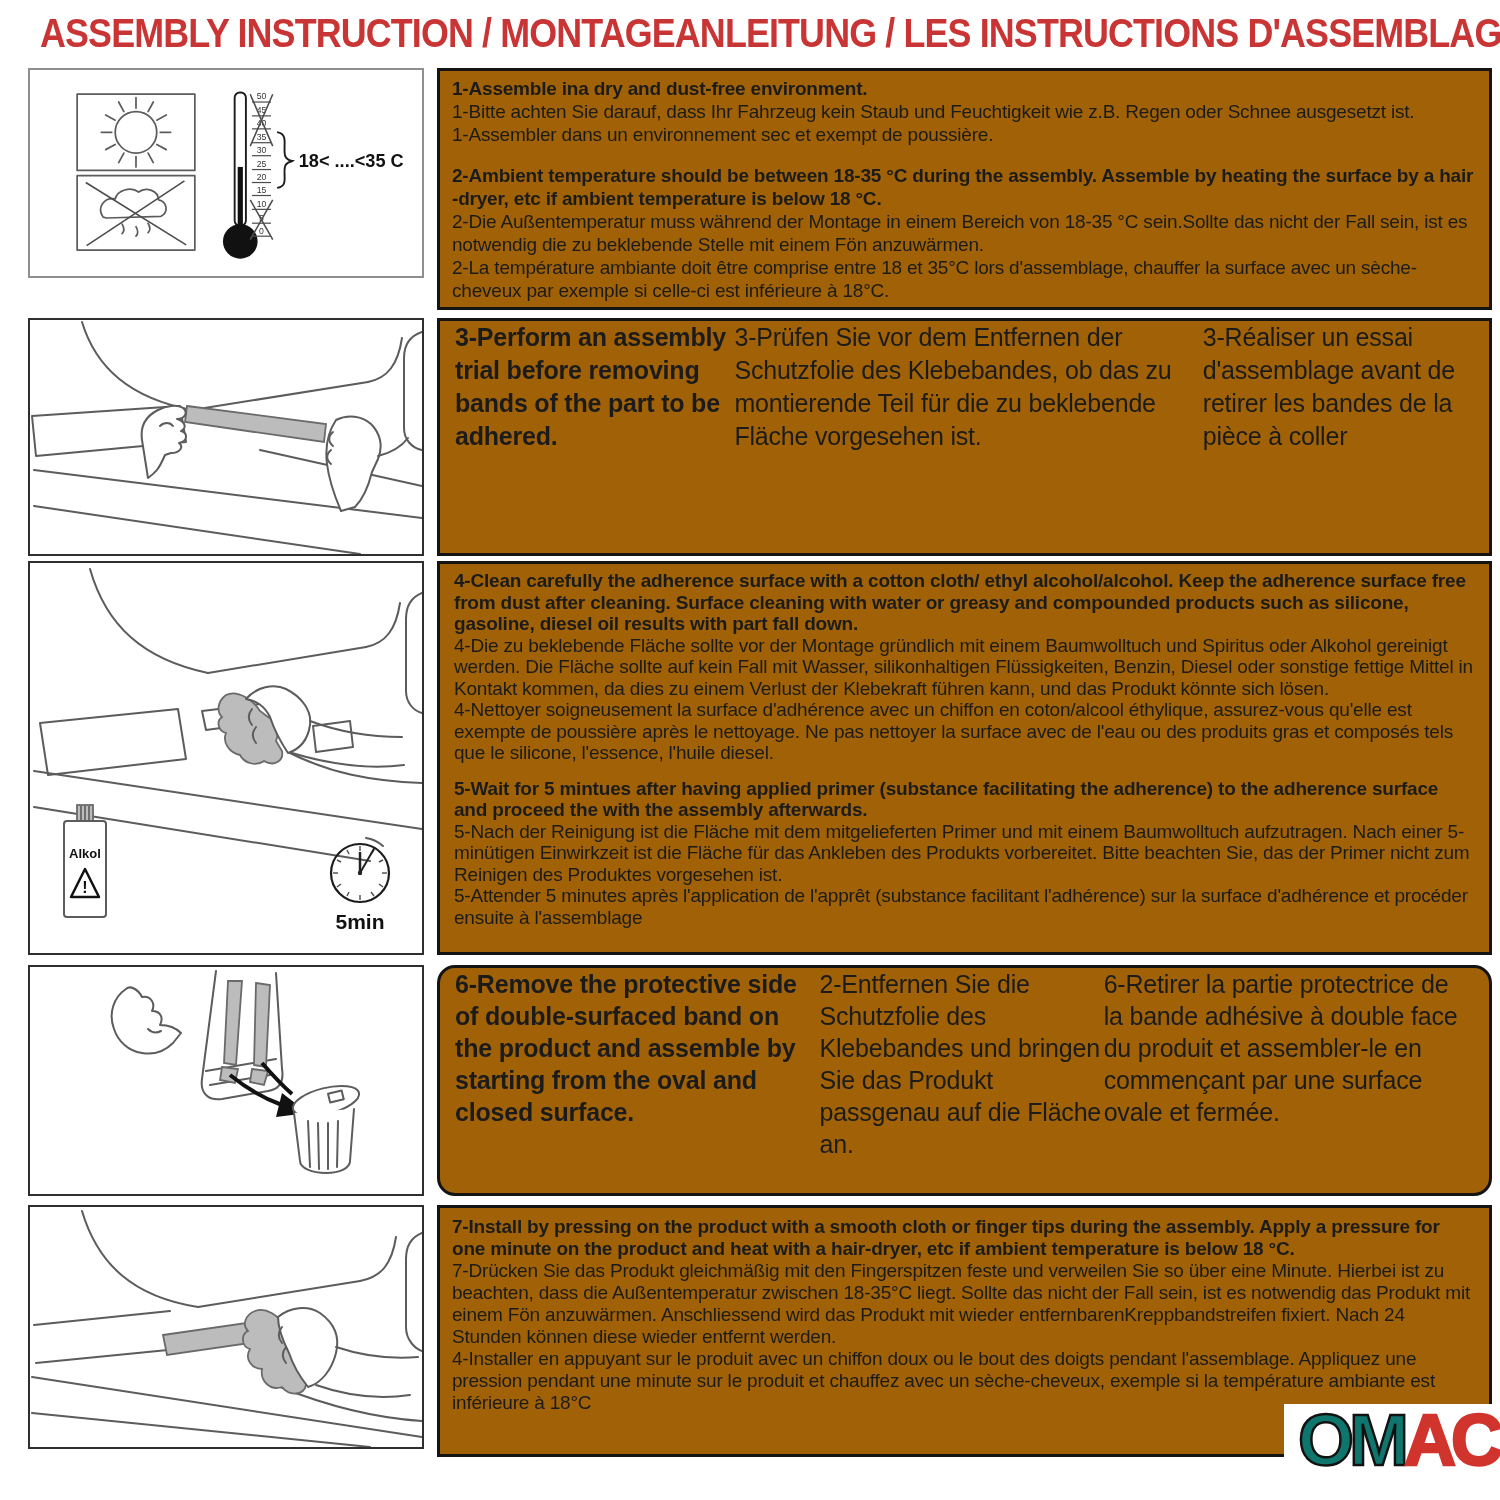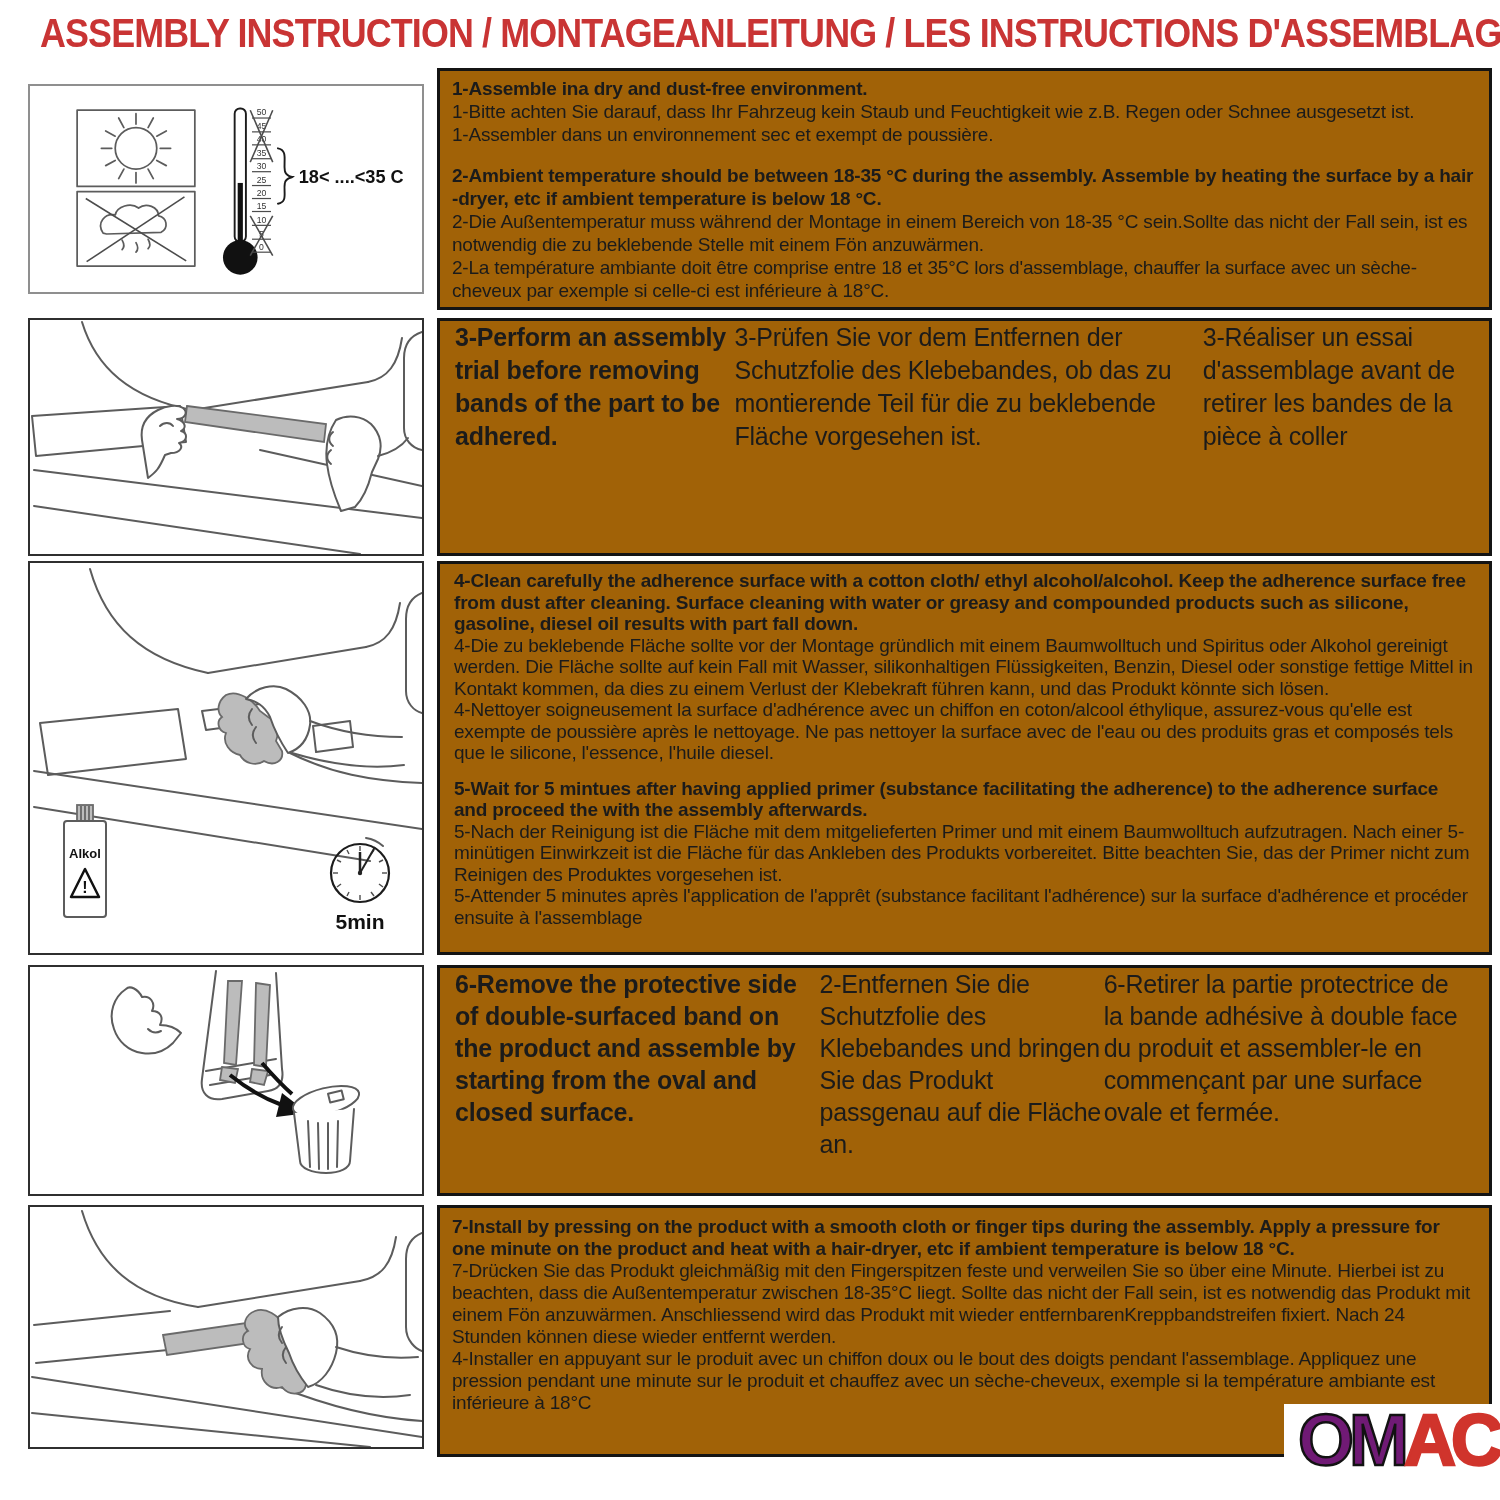--- a/index.html
+++ b/index.html
@@ -28,46 +28,46 @@
   .b{font-weight:bold;}
   
   .t1{padding:6px 12px;font-size:19px;line-height:23px;}
   .t1 .sp{height:18px;}
   .t3{padding:6px 14px;font-size:19px;line-height:21.5px;}
   .t3 .sp{height:14px;}
   .t5{padding:8px 12px;font-size:19px;line-height:22px;}
   
   .big{display:flex;flex-direction:row;justify-content:center;padding:0 15px;}
   .t2{font-size:25px;line-height:33px;}
-  .t4{font-size:25px;line-height:32px;}
+  .t4{font-size:25px;line-height:32px;border-radius:18px;}
   
   .sk{stroke:#5c5c5c;stroke-width:2;fill:none;stroke-linecap:round;stroke-linejoin:round;}
   .skw{stroke:#5c5c5c;stroke-width:2;fill:#ffffff;stroke-linecap:round;stroke-linejoin:round;}
   .gry{fill:#bcbcbc;stroke:#6a6a6a;stroke-width:1.8;}
   .blk{stroke:#1c1c1c;stroke-width:2.2;fill:none;stroke-linecap:round;}
   .tick{stroke:#4c4c4c;stroke-width:1.4;}
   .cross{stroke:#4c4c4c;stroke-width:1.8;}
   .numtxt{font-size:10px;fill:#333;font-family:"Liberation Sans",sans-serif;}
   .lbl{font-size:21px;font-weight:600;fill:#111;font-family:"Liberation Sans",sans-serif;}
   .small-lbl{font-size:13px;font-weight:bold;fill:#111;font-family:"Liberation Sans",sans-serif;}
   .clock-lbl{font-size:21px;font-weight:600;fill:#111;font-family:"Liberation Sans",sans-serif;}
   .logo{
     position:absolute;top:1404px;right:2px;height:72px;background:#ffffff;
     display:flex;align-items:center;justify-content:flex-end;
     padding-left:14px;font-weight:bold;font-size:72px;letter-spacing:-5px;line-height:72px;
   }
-  .logo .lb{color:#701a75;-webkit-text-stroke:2.5px #121212;}
+  .logo .lb{color:#0f766e;-webkit-text-stroke:2.5px #121212;}
   .logo .lr{color:#d0342c;-webkit-text-stroke:2.5px #d0342c;}
 </style>
 </head>
 <body>
 
 <div class="page-title">ASSEMBLY INSTRUCTION / MONTAGEANLEITUNG / LES INSTRUCTIONS D'ASSEMBLAGE</div>
 
-<div class="lbox light" style="top:84px;height:210px;">
+<div class="lbox light" style="top:68px;height:210px;">
   <svg viewBox="0 0 392 238">
 
     <rect x="24" y="28" width="136" height="88" class="skw"></rect>
     <g>
       <circle cx="92" cy="72" r="24" class="sk"></circle>
       <line x1="120" y1="72" x2="132" y2="72" class="sk"></line>
         <line x1="116" y1="86" x2="127" y2="92" class="sk"></line>
       <line x1="106" y1="96" x2="112" y2="107" class="sk"></line>
         <line x1="92" y1="100" x2="92" y2="112" class="sk"></line>
       <line x1="78" y1="96" x2="72" y2="107" class="sk"></line>

